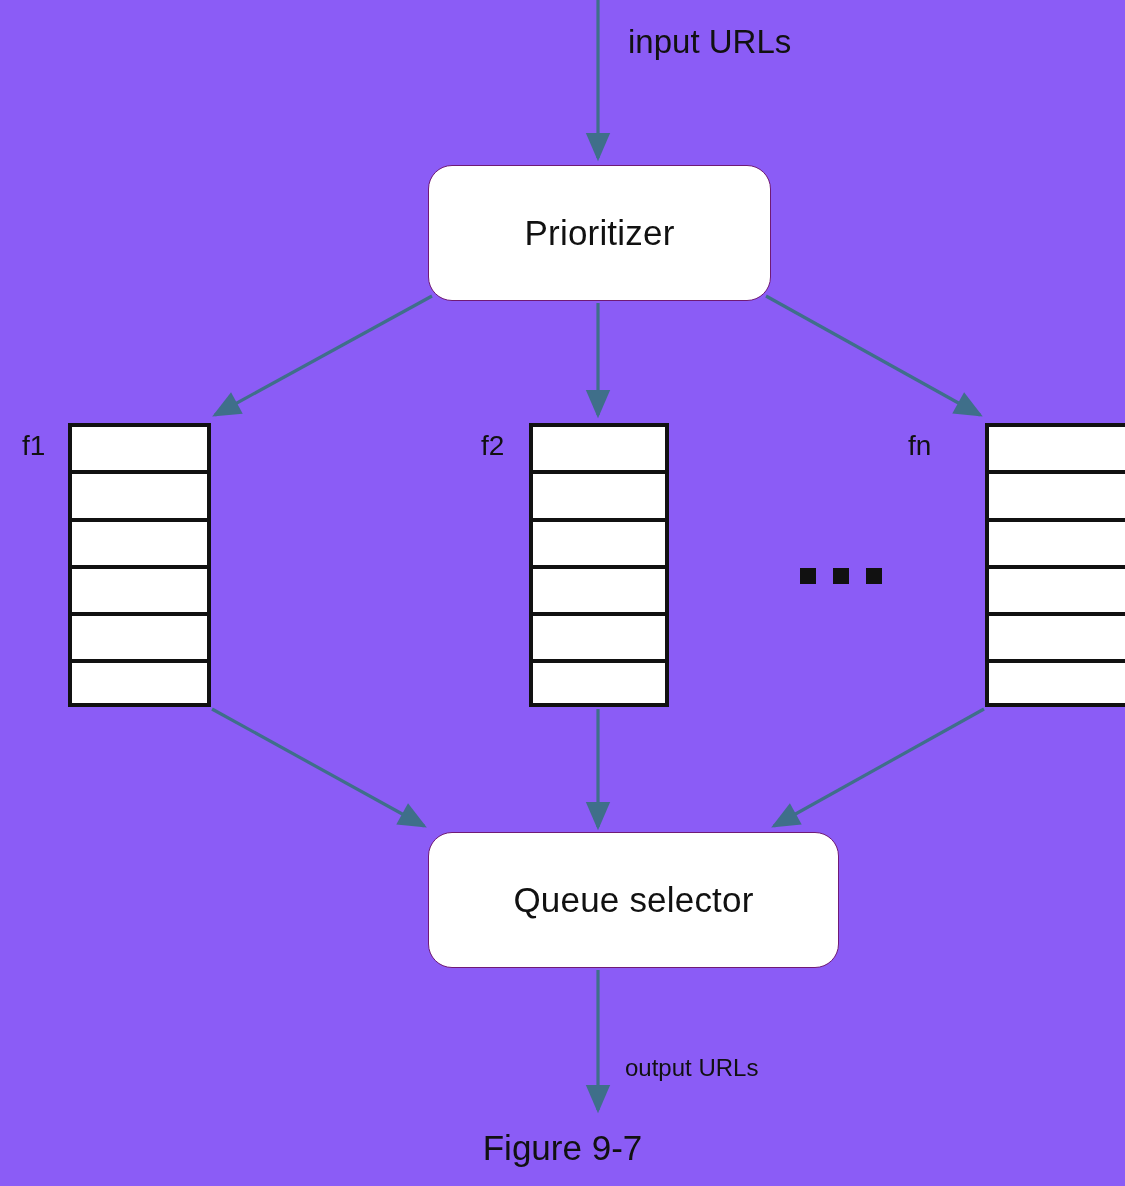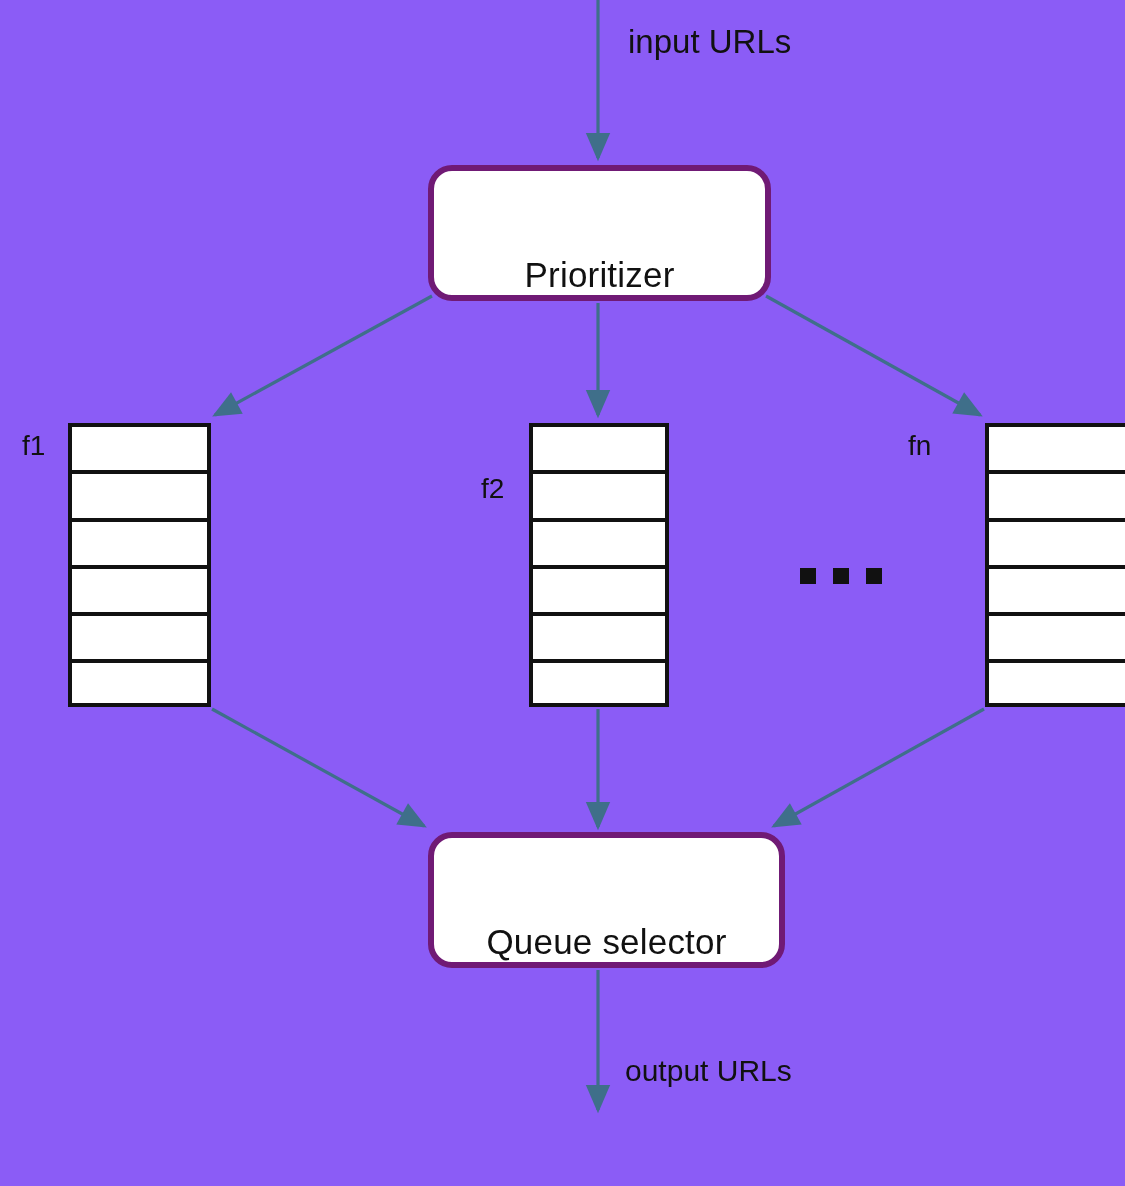--- a/index.html
+++ b/index.html
@@ -22,36 +22,36 @@
     left: 0;
     top: 0;
     width: 1125px;
     height: 1186px;
   }
 
   
   .proc-box {
     position: absolute;
     box-sizing: border-box;
-    border: 6px solid #701a75;
+    border: 1px solid #701a75;
     border-radius: 24px;
     background: #ffffff;
     display: flex;
-    align-items: flex-end;
+    align-items: center;
     justify-content: center;
     z-index: 3;
   }
   .proc-label {
     font-size: 35px;
     color: #111111;
     letter-spacing: 0.2px;
     white-space: nowrap;
   }
   #box-prioritizer { left: 428px; top: 165px; width: 343px; height: 136px; }
-  #box-queue-selector { left: 428px; top: 832px; width: 357px; height: 136px; }
+  #box-queue-selector { left: 428px; top: 832px; width: 411px; height: 136px; }
 
   
   .queue {
     position: absolute;
     z-index: 2;
     display: flex;
     flex-direction: column;
   }
   .queue-cell {
     box-sizing: border-box;
@@ -72,25 +72,25 @@
   .txt {
     position: absolute;
     color: #111111;
     white-space: nowrap;
     z-index: 4;
   }
   .queue-name {
     font-size: 28px;
   }
   #label-f1 { left: 22px;  top: 430px; }
-  #label-f2 { left: 481px; top: 430px; margin-top: 43px; }
+  #label-f2 { left: 481px; top: 430px; }
   #label-fn { left: 908px; top: 430px; }
 
   #label-input-urls  { left: 628px; top: 23px;   font-size: 33px; }
-  #label-output-urls { left: 625px; top: 1054px; font-size: 30px; }
+  #label-output-urls { left: 625px; top: 1054px; font-size: 24px; }
 
   #caption {
     position: absolute;
     left: 0;
     top: 1128px;
     width: 1125px;
     text-align: center;
     font-size: 35px;
     color: #111111;
     z-index: 4;
@@ -180,14 +180,15 @@
     <div class="queue-cell"></div>
     <div class="queue-cell"></div>
   </div>
 
   <div class="proc-box" id="box-queue-selector">
     <span class="proc-label">Queue selector</span>
   </div>
 
   <div class="txt" id="label-output-urls">output URLs</div>
 
+  <div id="caption">Figure 9-7</div>
 
 </div>
 
 </body></html>

